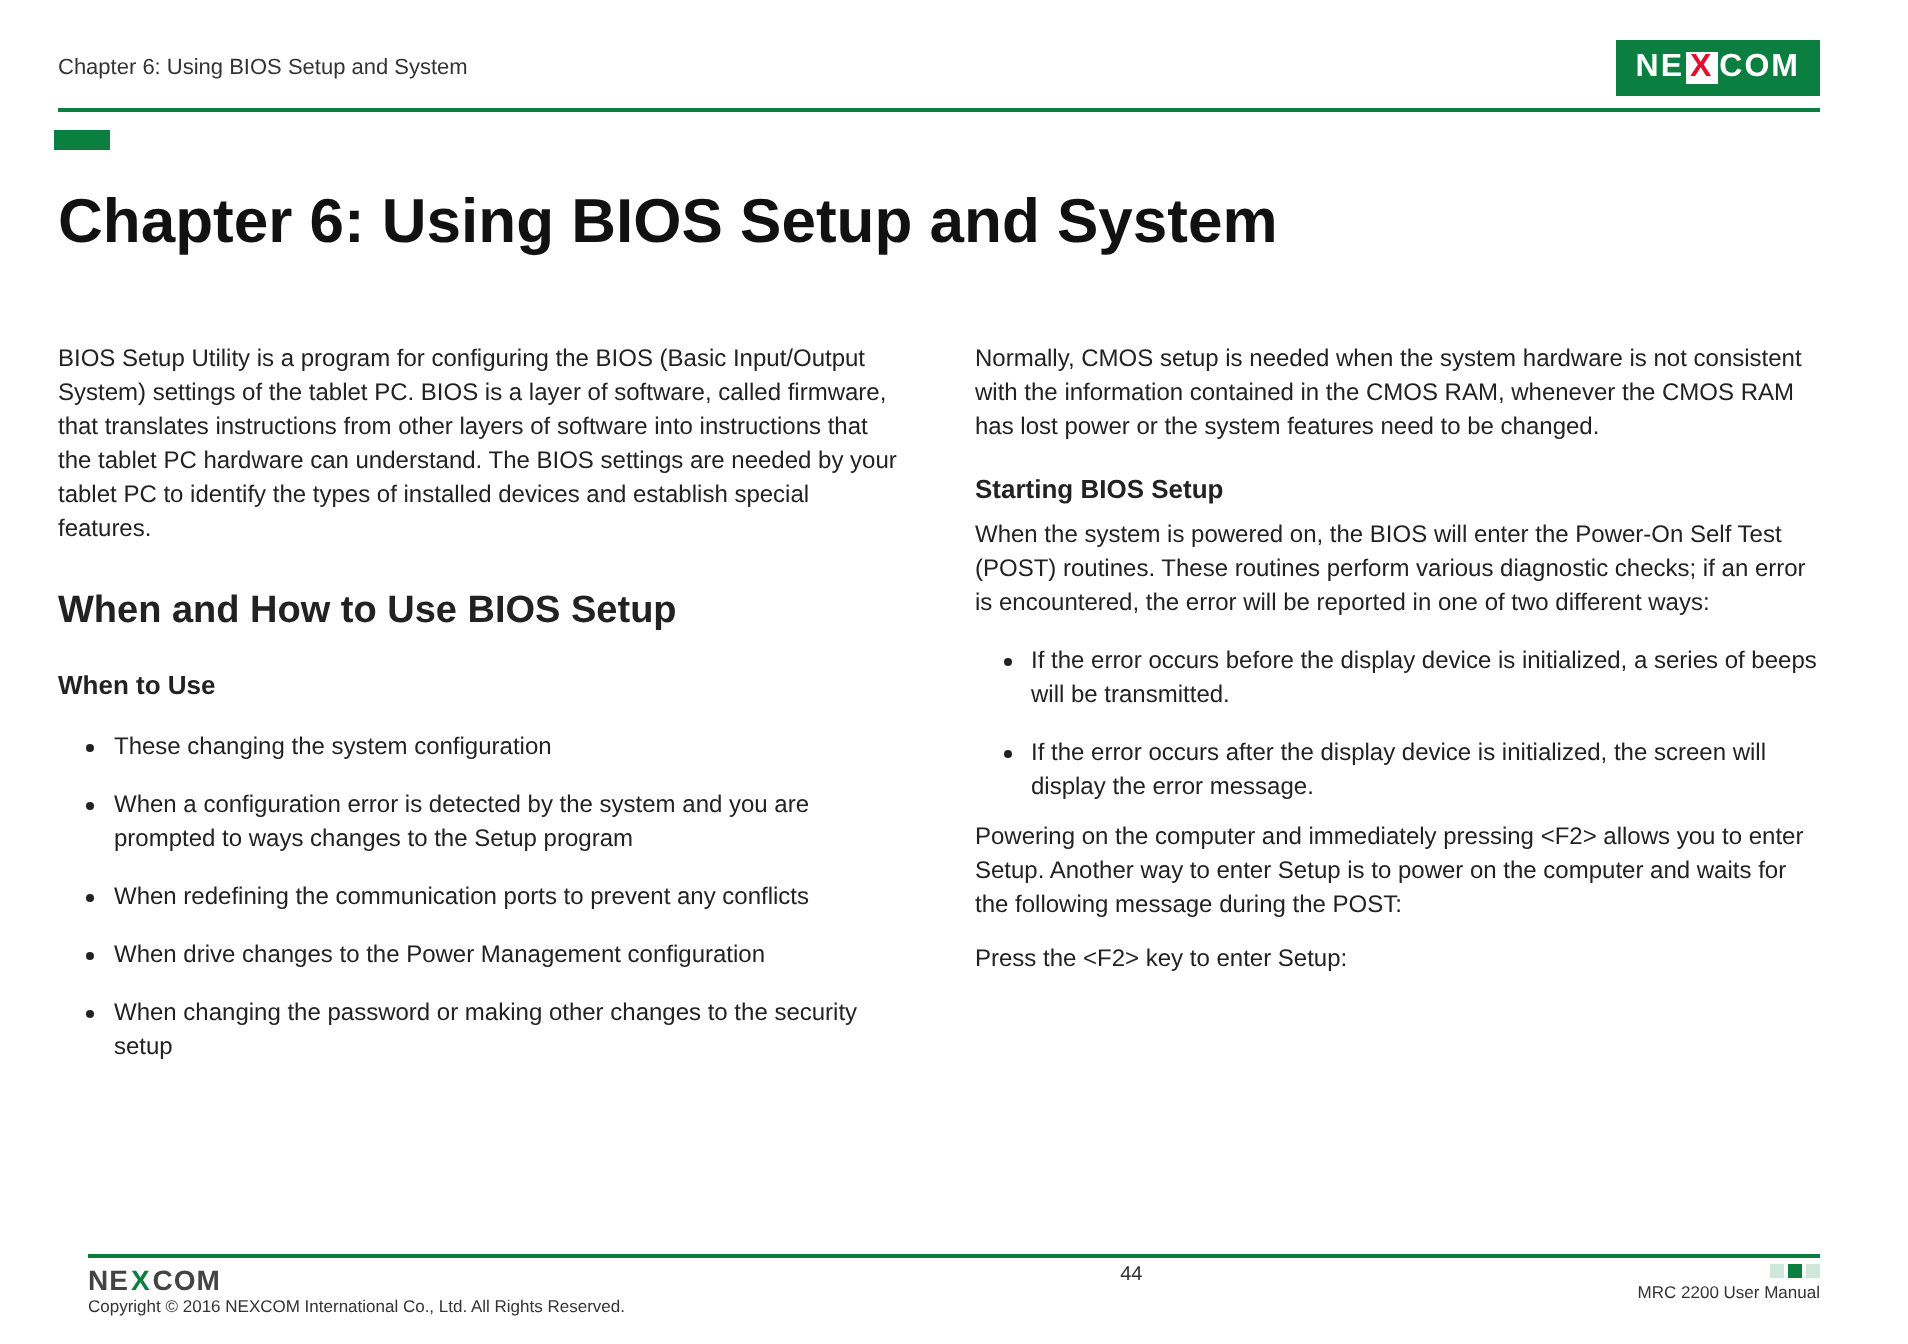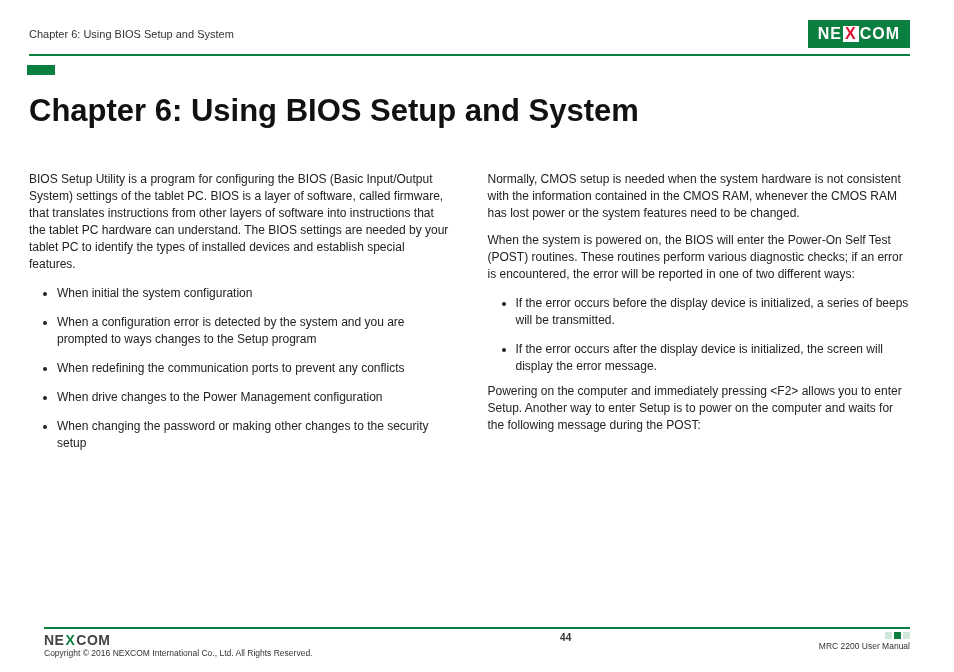--- a/index.html
+++ b/index.html
@@ -124,21 +124,21 @@
     letter-spacing: 0.5px;
     margin-bottom: 0;
     display: flex;
     align-items: center;
   }
   .foot-logo .fx {
     color: #0a7f3f;
     padding: 0 1px;
   }
   .page-num {
-    font-weight: 700;
+    font-weight: 400;
     font-size: 10px;
   }
   .foot-right {
     text-align: right;
   }
   .foot-squares {
     display: flex;
     justify-content: flex-end;
     gap: 2px;
     margin-bottom: 2px;
@@ -167,37 +167,41 @@
     </div>
   </div>
   <hr class="hr-top">
   <div class="tab-green"></div>
 
   <h1 class="chapter">Chapter 6: Using BIOS Setup and System</h1>
 
   <div class="columns">
     <div class="col">
       <p>BIOS Setup Utility is a program for configuring the BIOS (Basic Input/Output System) settings of the tablet PC. BIOS is a layer of software, called firmware, that translates instructions from other layers of software into instructions that the tablet PC hardware can understand. The BIOS settings are needed by your tablet PC to identify the types of installed devices and establish special features.</p>
+      <h2 class="section">When and How to Use BIOS Setup</h2>
+      <h3 class="sub">When to Use</h3>
       <ul>
-        <li>When initial the system configuration</li>
+        <li>These changing the system configuration</li>
         <li>When a configuration error is detected by the system and you are prompted to ways changes to the Setup program</li>
         <li>When redefining the communication ports to prevent any conflicts</li>
         <li>When drive changes to the Power Management configuration</li>
         <li>When changing the password or making other changes to the security setup</li>
       </ul>
     </div>
 
     <div class="col">
       <p>Normally, CMOS setup is needed when the system hardware is not consistent with the information contained in the CMOS RAM, whenever the CMOS RAM has lost power or the system features need to be changed.</p>
+      <h3 class="sub">Starting BIOS Setup</h3>
       <p>When the system is powered on, the BIOS will enter the Power-On Self Test (POST) routines. These routines perform various diagnostic checks; if an error is encountered, the error will be reported in one of two different ways:</p>
       <ul>
         <li>If the error occurs before the display device is initialized, a series of beeps will be transmitted.</li>
         <li>If the error occurs after the display device is initialized, the screen will display the error message.</li>
       </ul>
       <p>Powering on the computer and immediately pressing &lt;F2&gt; allows you to enter Setup. Another way to enter Setup is to power on the computer and waits for the following message during the POST:</p>
+      <p>Press the &lt;F2&gt; key to enter Setup:</p>
     </div>
   </div>
 </div>
 
 <div class="footer">
   <hr class="hr-bot">
   <div class="foot-row">
     <div>
       <div class="foot-logo">
         <span>NE</span>

